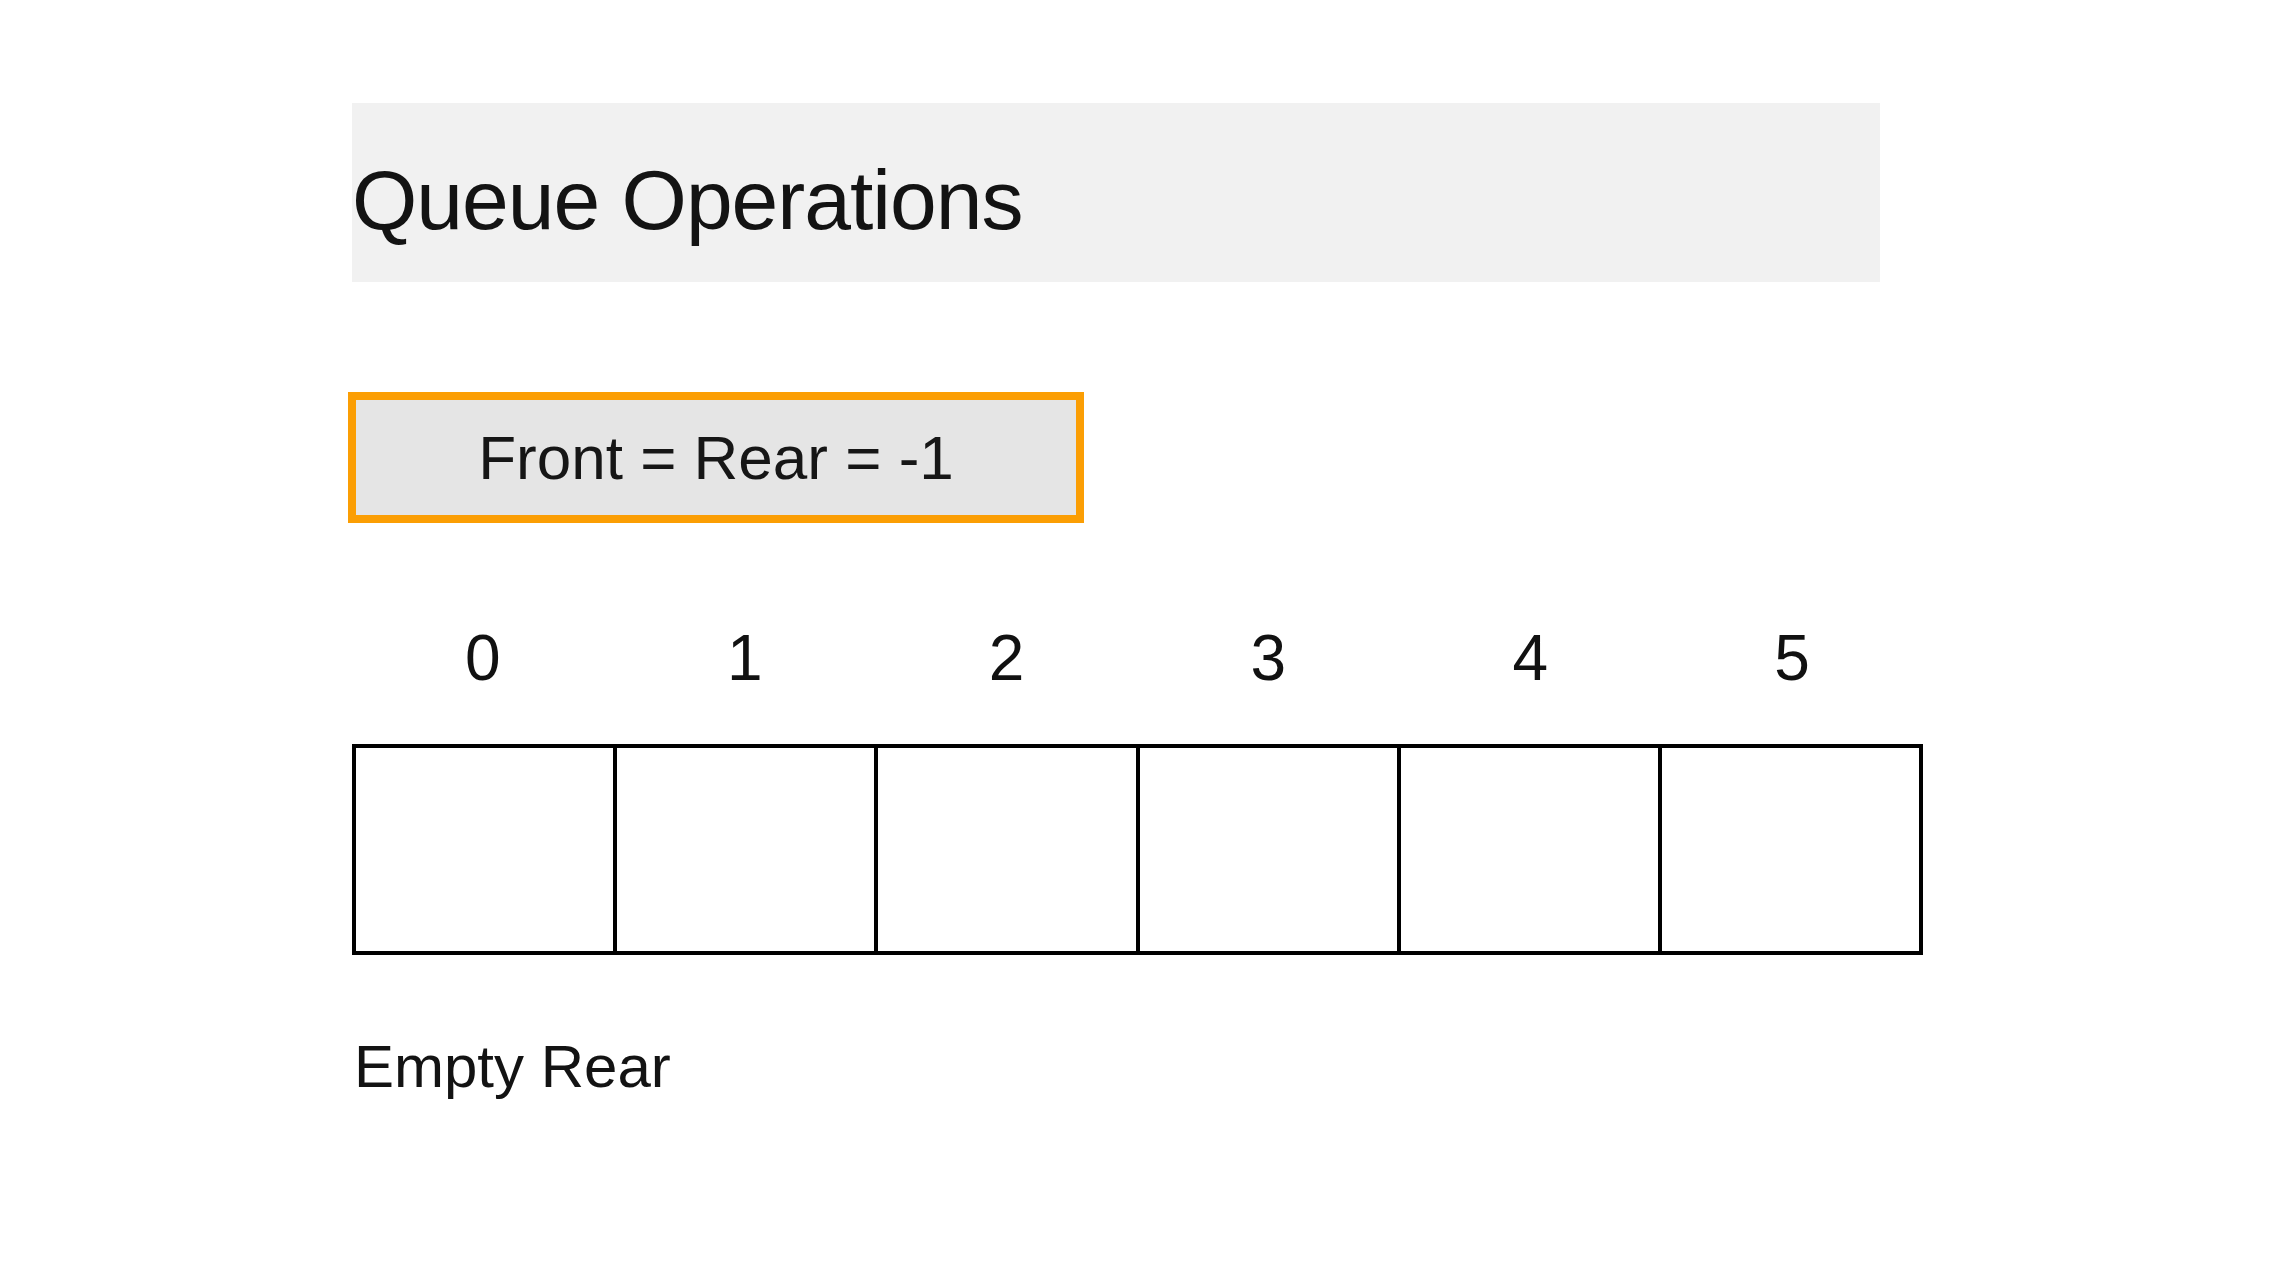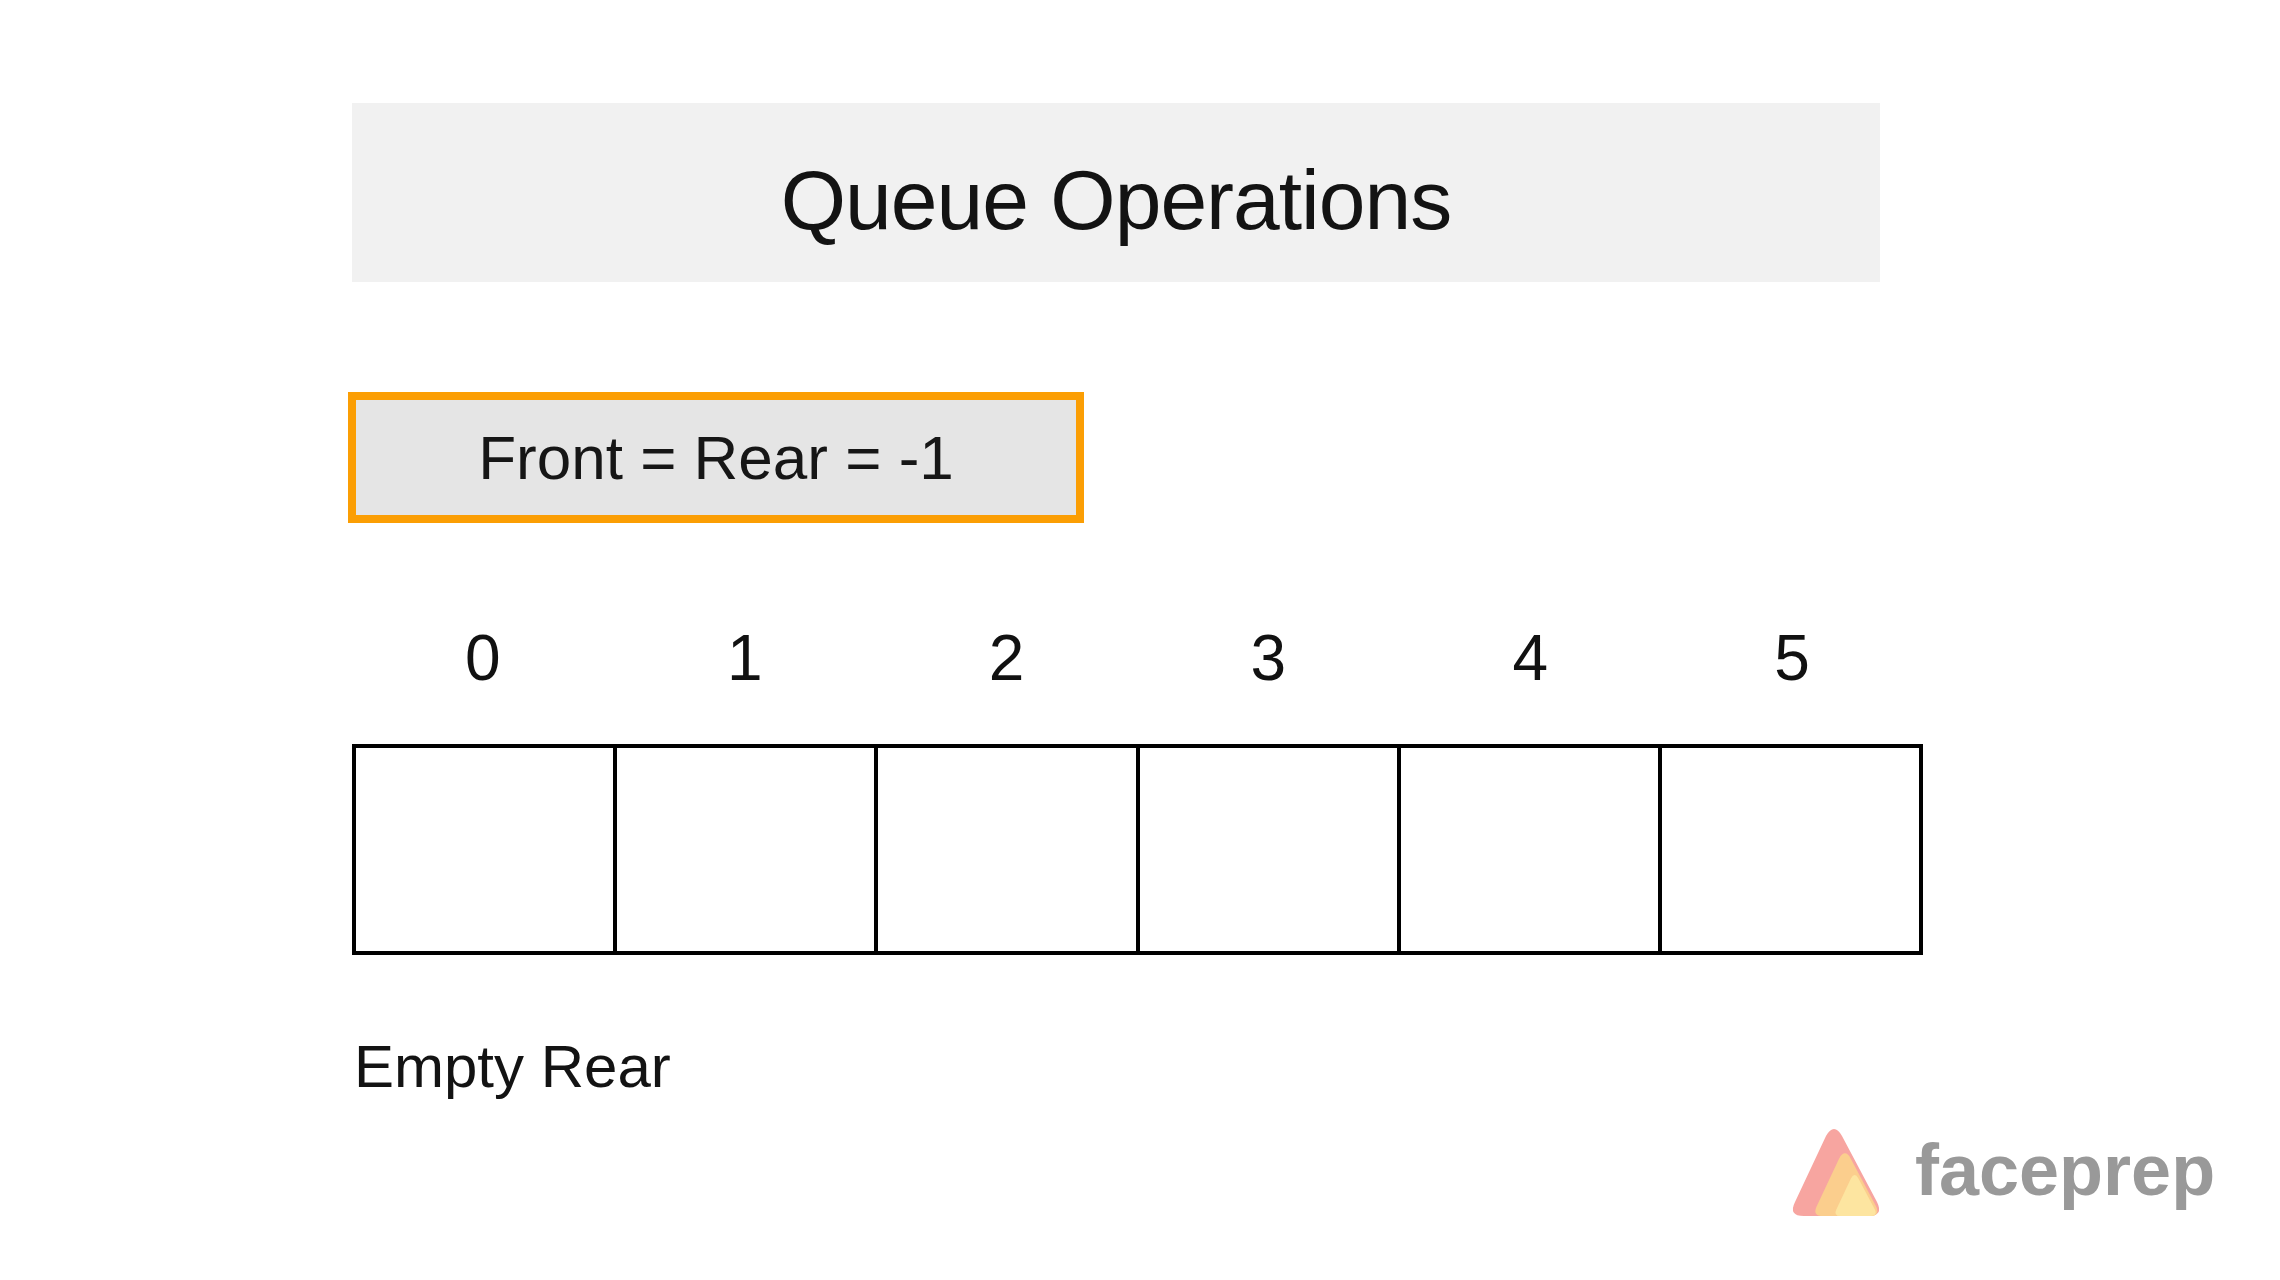--- a/index.html
+++ b/index.html
@@ -14,21 +14,20 @@
   }
 
   
   .header-bar {
     position: absolute;
     left: 352px; top: 103px;
     width: 1528px; height: 179px;
     background: #F1F1F1;
     display: flex;
     align-items: center;
-    justify-content: center;
     padding-top: 16px;
     box-sizing: border-box;
   }
   .header-bar .title {
     font-size: 84px;
     letter-spacing: -1px;
     color: #131313;
     white-space: nowrap;
   }
 
@@ -136,25 +135,14 @@
     <div class="queue-cell"></div>
     <div class="queue-cell"></div>
     <div class="queue-cell"></div>
     <div class="queue-cell"></div>
     <div class="queue-cell"></div>
     <div class="queue-cell"></div>
   </div>
 
   <div class="caption">Empty Rear</div>
 
-  <div class="brand">
-    <svg width="102" height="100" viewBox="0 0 102 100">
-      <defs>
-        <path id="tri" d="M41,16 Q49,2 57,16 L92,82 Q99,96 83,96 L19,96 Q3,96 10,82 Z"></path>
-      </defs>
-      <use href="#tri" fill="#F7A5A0"></use>
-      <use href="#tri" transform="translate(24.64,26.88) scale(0.72)" fill="#FBCE8D"></use>
-      <use href="#tri" transform="translate(46.64,50.88) scale(0.47)" fill="#FDE5A0"></use>
-    </svg>
-    <span class="brand-name" style="color: rgb(153, 153, 153);">faceprep</span>
-  </div>
 
 </div>
 
 </body></html>

